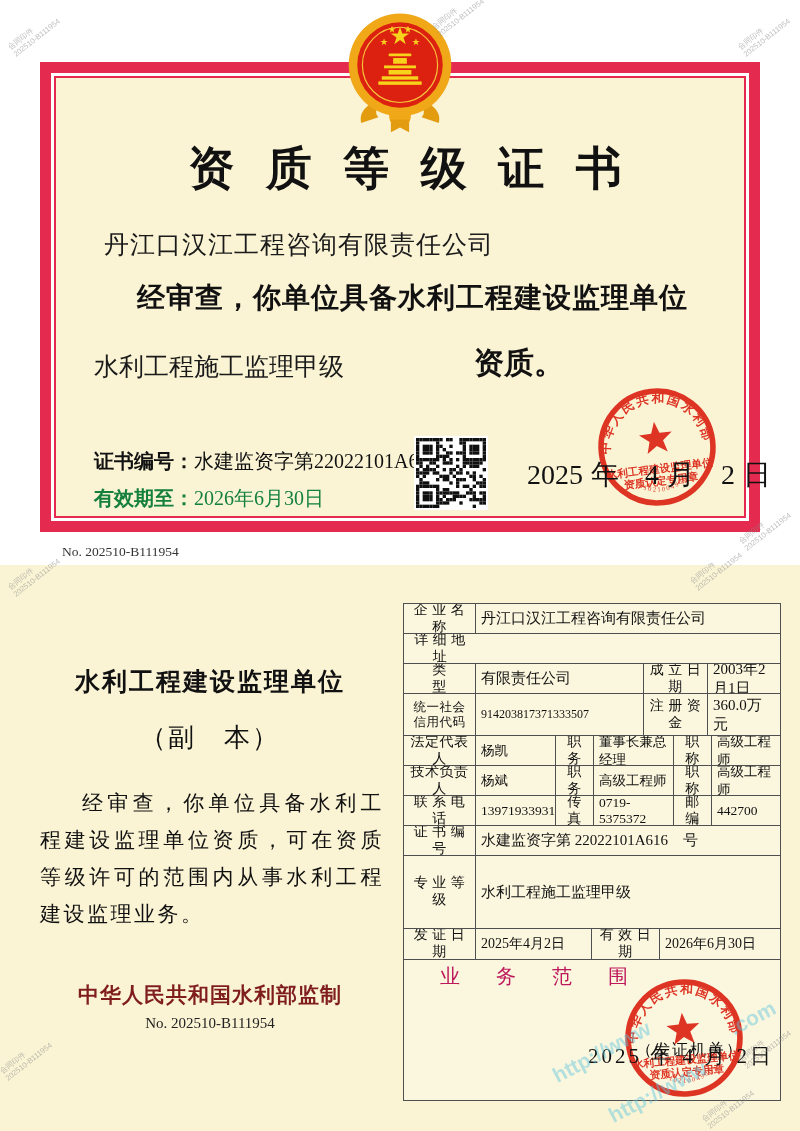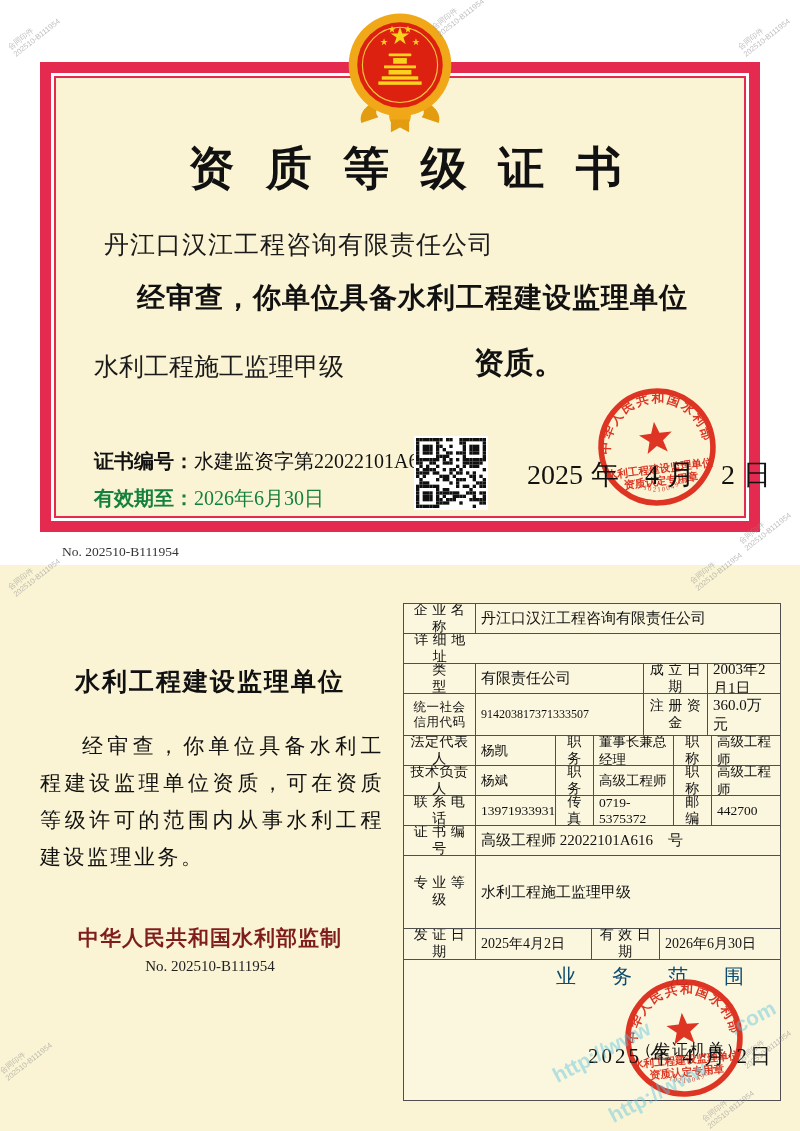--- a/index.html
+++ b/index.html
@@ -67,21 +67,21 @@
   .r-lvlvlv .t-cell:nth-child(2){width:80px;flex:none;}
   .r-lvlvlv .t-cell:nth-child(3){width:38px;flex:none;}
   .r-lvlvlv .t-cell:nth-child(4){width:80px;flex:none;}
   .r-lvlvlv .t-cell:nth-child(5){width:38px;flex:none;}
   .t-row.cred .t-cell:nth-child(1){font-size:12.5px;}
   .t-row.cred .t-cell:nth-child(2){font-size:12px;}
   .r-lvlvlv .t-cell.val{font-size:13.5px;}
   .t-row.b .t-cell.val{font-size:14px;}
 
   .biz{flex:1;display:flex;flex-direction:column;border-bottom:none;padding-top:3px;}
-  .biz-header{text-align:right;font-size:20px;color:#0c4a6e;letter-spacing:36px;padding-left:36px;}
+  .biz-header{text-align:left;font-size:20px;color:#be185d;letter-spacing:36px;padding-left:36px;}
   .biz-scope{font-size:16px;color:#111;padding-left:16px;margin-top:5px;letter-spacing:1px;}
 
   .agency{position:absolute;left:636px;top:1040px;font-size:16px;color:#111;z-index:4;letter-spacing:2px;}
   .b-date{position:absolute;left:588px;top:1042px;font-size:21px;color:#111;letter-spacing:3px;z-index:6;white-space:nowrap;}
 
   
   .wm{position:absolute;z-index:7;transform:rotate(-38deg);color:#8d8d8d;opacity:.58;font-size:7.5px;
     line-height:8.5px;font-family:"Liberation Sans","DejaVu Sans",sans-serif;pointer-events:none;}
   .wm span{display:block;white-space:nowrap;}
   .wm-url{position:absolute;z-index:6;transform:rotate(-28deg);color:#5ec6df;opacity:.45;font-weight:bold;
@@ -387,20 +387,21 @@
     <path id="numArcTop" d="M 28,88 A 40,40 0 0 0 92,88" fill="none"></path>
     <text font-size="6.5" fill="#dc2a1a" letter-spacing="1.5">
       <textPath href="#numArcTop" startOffset="50%" text-anchor="middle">11010210049001</textPath>
     </text>
   </svg>
 
   <div class="t-serial">No. 202510-B111954</div>
 
   <div class="dup-col">
     <div class="dup-header">水利工程建设监理单位</div>
+    <div class="dup-subtitle">（副　本）</div>
     <div class="dup-para">经审查，你单位具备水利工程建设监理单位资质，可在资质等级许可的范围内从事水利工程建设监理业务。</div>
     <div class="dup-issuer">中华人民共和国水利部监制</div>
     <div class="dup-serial">No. 202510-B111954</div>
   </div>
 
   <div id="cert-table">
     <div id="table-rows" style="display:contents"><div class="t-row r-lv">
           <div class="t-cell lbl">企 业 名 称</div>
           <div class="t-cell val">丹江口汉江工程咨询有限责任公司</div>
         </div><div class="t-row r-lv">
@@ -431,21 +432,21 @@
           <div class="t-cell val">高级工程师</div>
         </div><div class="t-row r-lvlvlv">
           <div class="t-cell lbl">联 系 电 话</div>
           <div class="t-cell val">13971933931</div>
           <div class="t-cell lbl">传 真</div>
           <div class="t-cell val">0719-5375372</div>
           <div class="t-cell lbl">邮 编</div>
           <div class="t-cell val">442700</div>
         </div><div class="t-row r-lv">
           <div class="t-cell lbl">证 书 编 号</div>
-          <div class="t-cell val">高级工程师 22022101A616　号</div>
+          <div class="t-cell val">水建监资字第 22022101A616　号</div>
         </div><div class="t-row r-lv tall">
           <div class="t-cell lbl">专 业 等 级</div>
           <div class="t-cell val">水利工程施工监理甲级</div>
         </div><div class="t-row r-lvlv b">
           <div class="t-cell lbl">发 证 日 期</div>
           <div class="t-cell val">2025年4月2日</div>
           <div class="t-cell lbl">有 效 日 期</div>
           <div class="t-cell val">2026年6月30日</div>
         </div></div>
     <div class="biz">

